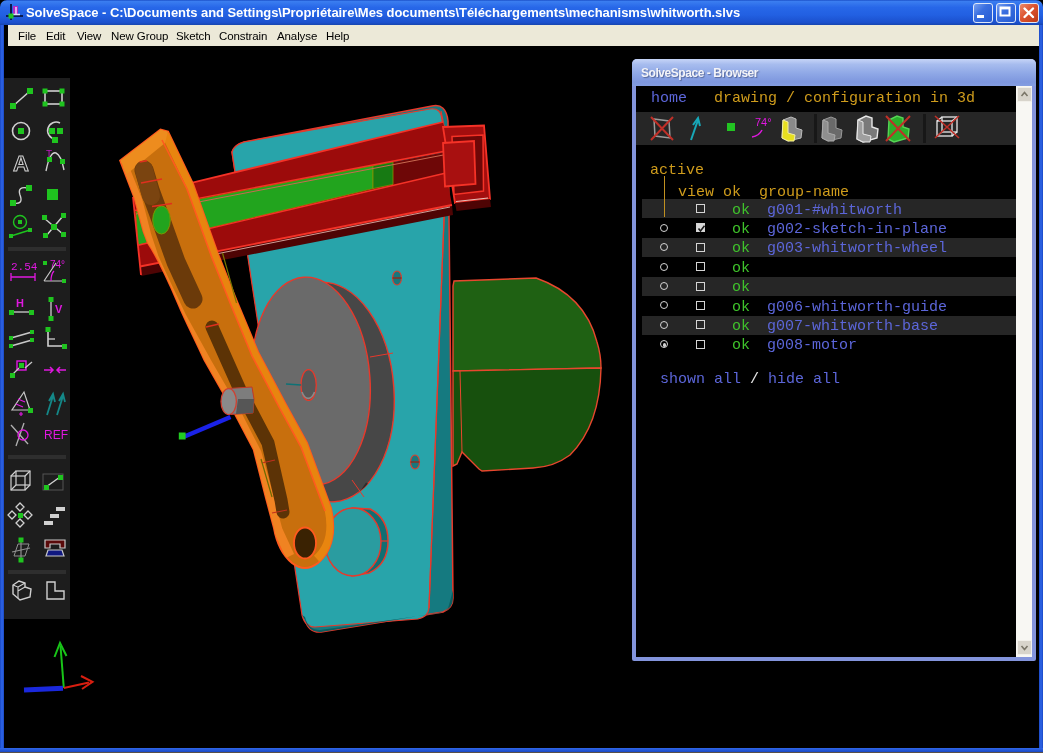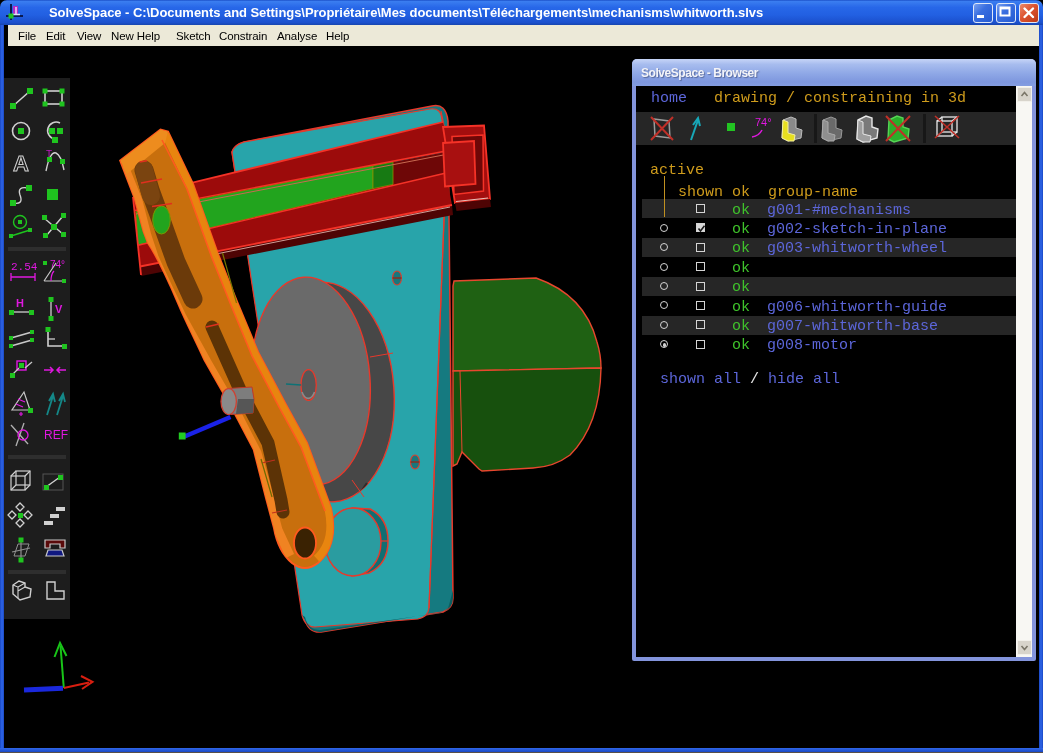--- a/index.html
+++ b/index.html
@@ -2,21 +2,21 @@
 <html><head>
 <meta charset="utf-8">
 <style>
   html,body{margin:0;padding:0;width:1043px;height:753px;overflow:hidden;background:#000;}
   #app{position:absolute;left:0;top:0;width:1043px;height:753px;background:#000;font-family:"Liberation Sans",sans-serif;}
   .abs{position:absolute;}
   
   #titlebar{position:absolute;left:0;top:0;width:1043px;height:25px;
     background:linear-gradient(#1b50c8 0%,#3a7df0 6%,#2767e8 30%,#2260e2 60%,#1b50cd 90%,#1745af 100%);
     border-radius:7px 7px 0 0;}
-  #title-text{position:absolute;left:26px;top:4.5px;color:#fff;font-size:13px;font-weight:bold;white-space:nowrap;letter-spacing:-0.05px;margin-left:23px;}
+  #title-text{position:absolute;left:26px;top:4.5px;color:#fff;font-size:13px;font-weight:bold;white-space:nowrap;letter-spacing:-0.05px;}
   .winbtn{position:absolute;top:3px;width:20px;height:20px;border-radius:3px;border:1px solid #dfe8f8;box-sizing:border-box;}
   .bluebtn{background:linear-gradient(135deg,#79a1f0 0%,#3a6fe0 40%,#245ad2 100%);}
   #btn-close{background:linear-gradient(135deg,#eb8a6a 0%,#dd5330 45%,#bb3916 100%);}
   
   #menubar{position:absolute;left:8px;top:25px;width:1043px;height:21px;background:#ece9d8;}
   .menuitem{position:absolute;top:5px;font-size:11.5px;letter-spacing:-0.1px;color:#000;}
   
   .appborder{position:absolute;background:linear-gradient(90deg,#1a48c4,#2f66e8,#1a48c4);}
   
   #gfx{position:absolute;left:4px;top:46px;width:1035px;height:702px;background:#000;}
@@ -331,39 +331,39 @@
       <svg width="18" height="18" viewBox="0 0 18 18">
           <path d="M4.5 4.5 L13 13 M13 4.5 L4.5 13" stroke="#fff" stroke-width="2.4" stroke-linecap="round"></path>
         </svg>
     </div>
   </div>
 
   <div id="menubar">
     <span class="menuitem" style="left:10px">File</span>
     <span class="menuitem" style="left:38px">Edit</span>
     <span class="menuitem" style="left:69px">View</span>
-    <span class="menuitem" style="left:103px">New Help</span>
+    <span class="menuitem" style="left:103px">New Group</span>
     <span class="menuitem" style="left:168px">Sketch</span>
     <span class="menuitem" style="left:211px">Constrain</span>
     <span class="menuitem" style="left:269px">Analyse</span>
     <span class="menuitem" style="left:318px">Help</span>
   </div>
 
   <div class="appborder" style="left:0;top:25px;width:4px;height:727px;"></div>
   <div class="appborder" style="left:1039px;top:25px;width:4px;height:727px;"></div>
   <div class="appborder" style="left:0;top:748px;width:1043px;height:3.5px;background:linear-gradient(#2f66e8,#1a48c4);"></div>
   <div class="abs" style="left:0;top:751.5px;width:1043px;height:1.5px;background:#5a5048;"></div>
 
   <div id="browser">
     <div id="btitle">
         <span>SolveSpace - Browser</span>
       </div>
     <div id="bcontent">
       <div class="btext c-link" style="left:15px;top:4px">home</div>
-      <div class="btext c-yel" style="left:78px;top:4px">drawing / constraining in 3d</div>
+      <div class="btext c-yel" style="left:78px;top:4px">drawing / configuration in 3d</div>
       <svg class="abs" style="left:0;top:26px" width="380" height="33" viewBox="0 0 380 33">
         <rect x="0" y="0" width="380" height="33" fill="#262626"></rect>
 
         <path d="M 18,7 L 33,9 L 34,26 L 19,24 Z" fill="none" stroke="#9a9a9a" stroke-width="1.5"></path>
         <path d="M 15,5 L 37,28 M 37,5 L 15,28" stroke="#c03028" stroke-width="2"></path>
 
         <path d="M 55,28 L 62,8" stroke="#18a8b8" stroke-width="2"></path>
         <path d="M 57,13 L 62,6 L 64,14" fill="none" stroke="#18a8b8" stroke-width="2"></path>
 
         <rect x="91" y="11" width="8" height="8" fill="#22c422"></rect>
@@ -388,21 +388,21 @@
         <rect x="287" y="2" width="3" height="29" fill="#171717"></rect>
 
         <g stroke="#e8e8e8" stroke-width="1.3" fill="none">
           <rect x="301" y="9" width="15" height="15"></rect>
           <rect x="306" y="5" width="15" height="15"></rect>
           <path d="M 301,9 L 306,5 M 316,9 L 321,5 M 301,24 L 306,20 M 316,24 L 321,20"></path>
         </g>
         <path d="M 299,4 L 323,26 M 323,4 L 299,26" stroke="#c03028" stroke-width="1.6"></path>
       </svg>
       <div class="btext c-yel" style="left:14px;top:76px">active</div>
-      <div class="btext c-yel" style="left:42px;top:97.5px">shown ok  group-name</div>
+      <div class="btext c-yel" style="left:42px;top:97.5px">view ok  group-name</div>
 
       <div class="rowband" style="top:113.4px"></div>
       <div class="rowband" style="top:152.2px"></div>
       <div class="rowband" style="top:191px"></div>
       <div class="rowband" style="top:229.8px"></div>
 
       <div class="abs" style="left:27.5px;top:90px;width:1.6px;height:41px;background:#c09020"></div>
 
       <div class="radio" style="left:23.8px;top:137.7px"></div>
       <div class="radio" style="left:23.8px;top:157.1px"></div>
@@ -419,21 +419,21 @@
           <path d="M 2.5,5.5 L 4.5,8 L 8.5,2.8" fill="none" stroke="#1a1a1a" stroke-width="1.6"></path>
         </svg>
       <div class="checkbox" style="left:60.4px;top:156.7px"></div>
       <div class="checkbox" style="left:60.4px;top:176.1px"></div>
       <div class="checkbox" style="left:60.4px;top:195.5px"></div>
       <div class="checkbox" style="left:60.4px;top:214.9px"></div>
       <div class="checkbox" style="left:60.4px;top:234.3px"></div>
       <div class="checkbox" style="left:60.4px;top:253.7px"></div>
 
       <div class="btext c-grn" style="left:96px;top:115.6px">ok</div>
-      <div class="btext c-link" style="left:131px;top:115.6px">g001-#mechanisms</div>
+      <div class="btext c-link" style="left:131px;top:115.6px">g001-#whitworth</div>
       <div class="btext c-grn" style="left:96px;top:135px">ok</div>
       <div class="btext c-link" style="left:131px;top:135px">g002-sketch-in-plane</div>
       <div class="btext c-grn" style="left:96px;top:154.4px">ok</div>
       <div class="btext c-link" style="left:131px;top:154.4px">g003-whitworth-wheel</div>
       <div class="btext c-grn" style="left:96px;top:173.8px">ok</div>
       <div class="btext c-grn" style="left:96px;top:193.2px">ok</div>
       <div class="btext c-grn" style="left:96px;top:212.6px">ok</div>
       <div class="btext c-link" style="left:131px;top:212.6px">g006-whitworth-guide</div>
       <div class="btext c-grn" style="left:96px;top:232px">ok</div>
       <div class="btext c-link" style="left:131px;top:232px">g007-whitworth-base</div>

